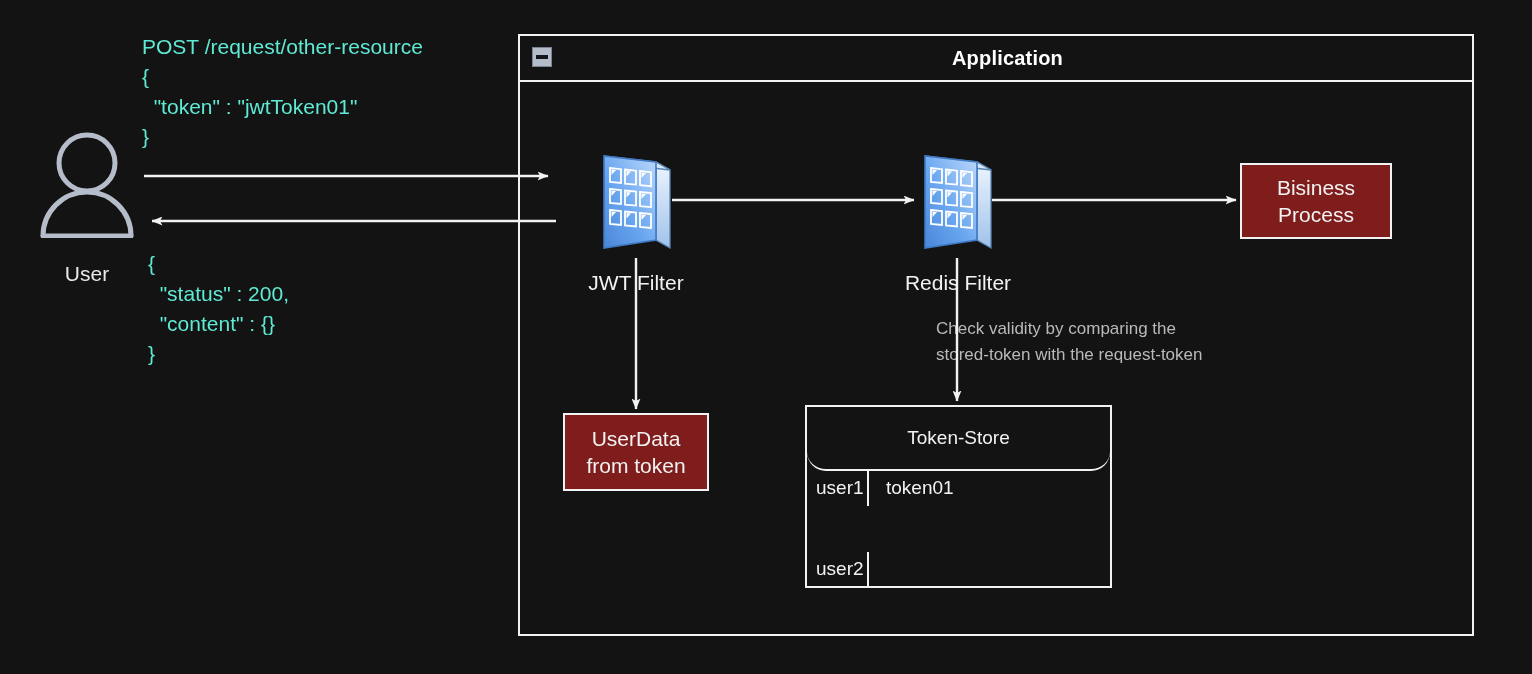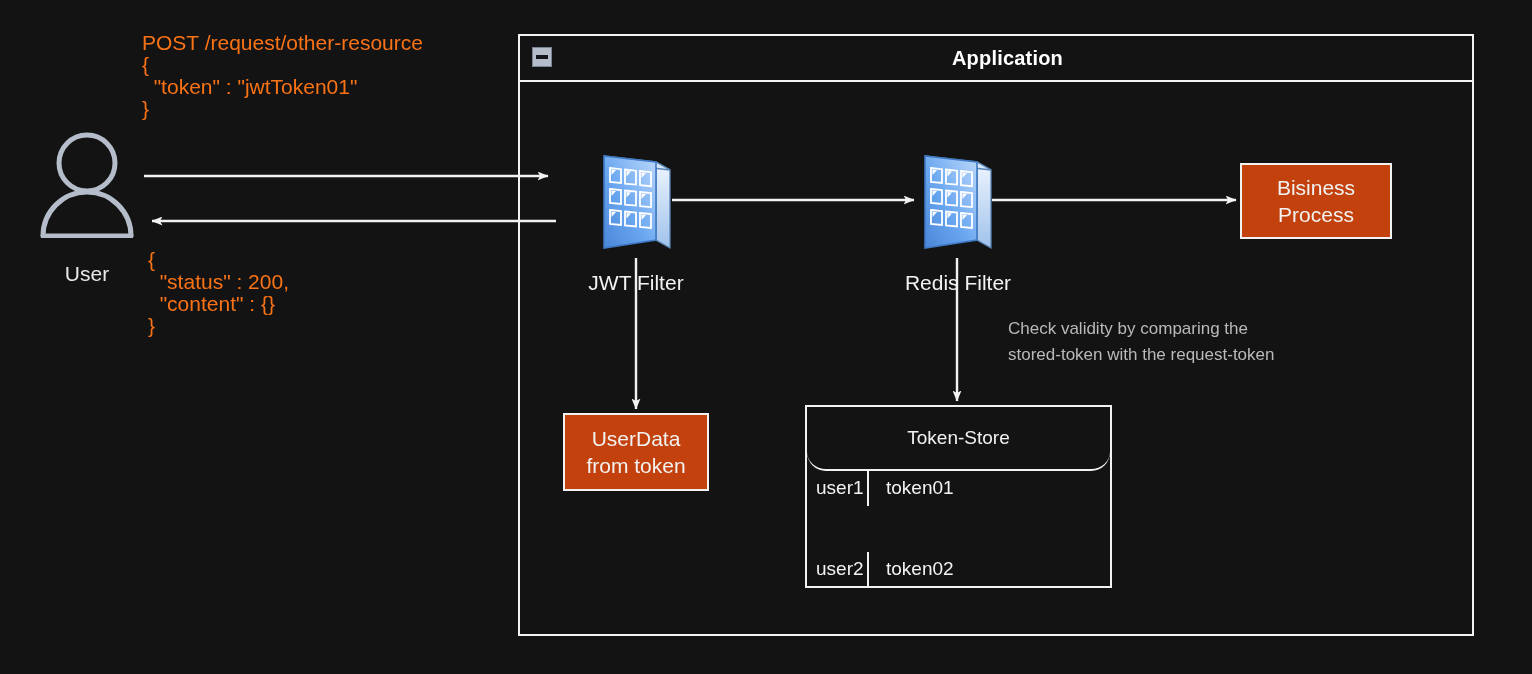--- a/index.html
+++ b/index.html
@@ -16,22 +16,22 @@
     color: #f0f0f0;
     overflow: hidden;
   }
   .abs { position: absolute; }
 
   
   .code-block {
     white-space: pre;
     font-family: "Liberation Sans", sans-serif;
     font-size: 21px;
-    line-height: 22px;
-    color: #f97316;
+    line-height: 30px;
+    color: #5eead4;
   }
   .actor-label {
     font-size: 21px;
     color: #e8e8e8;
     text-align: center;
     width: 120px;
   }
   .node-label {
     font-size: 21px;
     color: #f2f2f2;
@@ -83,21 +83,21 @@
     display: block;
     width: 12px;
     height: 4px;
     background: #14161b;
   }
 
   
   .box {
     border: 2px solid #f2f2f2;
     box-sizing: border-box;
-    background: #c2410c;
+    background: #7f1d1d;
     display: flex;
     align-items: center;
     justify-content: center;
     text-align: center;
   }
   .box .node-label { line-height: 27px; }
 
   
   .tbl {
     border: 2px solid #f2f2f2;
@@ -249,21 +249,21 @@
       <polygon points="43.5,24.6 48,25 43.5,30"></polygon>
       <polygon points="13.5,42.6 18,43 13.5,48"></polygon>
       <polygon points="28.5,44.1 33,44.5 28.5,49.5"></polygon>
       <polygon points="43.5,45.6 48,46 43.5,51"></polygon>
       <polygon points="13.5,63.6 18,64 13.5,69"></polygon>
       <polygon points="28.5,65.1 33,65.5 28.5,70.5"></polygon>
       <polygon points="43.5,66.6 48,67 43.5,72"></polygon>
     </g>
   </svg>
   <div class="abs node-label" style="left:878px; top:271px; width:160px;">Redis Filter</div>
-  <div class="abs note-text" style="left:1008px; top:316px; width:370px;">Check validity by comparing the
+  <div class="abs note-text" style="left:936px; top:316px; width:370px;">Check validity by comparing the
 stored-token with the request-token</div>
 
   <div class="abs box" style="left:1240px; top:163px; width:152px; height:76px;">
     <div class="node-label" style="white-space:pre-line;">Bisiness
 Process</div>
   </div>
 
   <div class="abs box" style="left:563px; top:413px; width:146px; height:78px;">
     <div class="node-label" style="white-space:pre-line;">UserData
 from token</div>
@@ -271,21 +271,20 @@
 
   <div class="abs tbl" style="left:805px; top:405px; width:307px; height:183px;">
     <div class="tbl-head">Token-Store</div>
     <div class="tbl-body">
       <div class="tbl-row">
         <div class="tbl-cell-k">user1</div>
         <div class="tbl-cell-v">token01</div>
       </div>
       <div class="tbl-row">
         <div class="tbl-cell-k">user2</div>
-        <div class="tbl-cell-v">token02</div>
       </div>
     </div>
   </div>
 
   <svg class="layer">
     <g stroke="#f2f2f2" stroke-width="2.4" fill="none">
 
       <line x1="144" y1="176" x2="548" y2="176" marker-end="url(#arrowHead)"></line>
 
       <line x1="556" y1="221" x2="152" y2="221" marker-end="url(#arrowHead)"></line>

